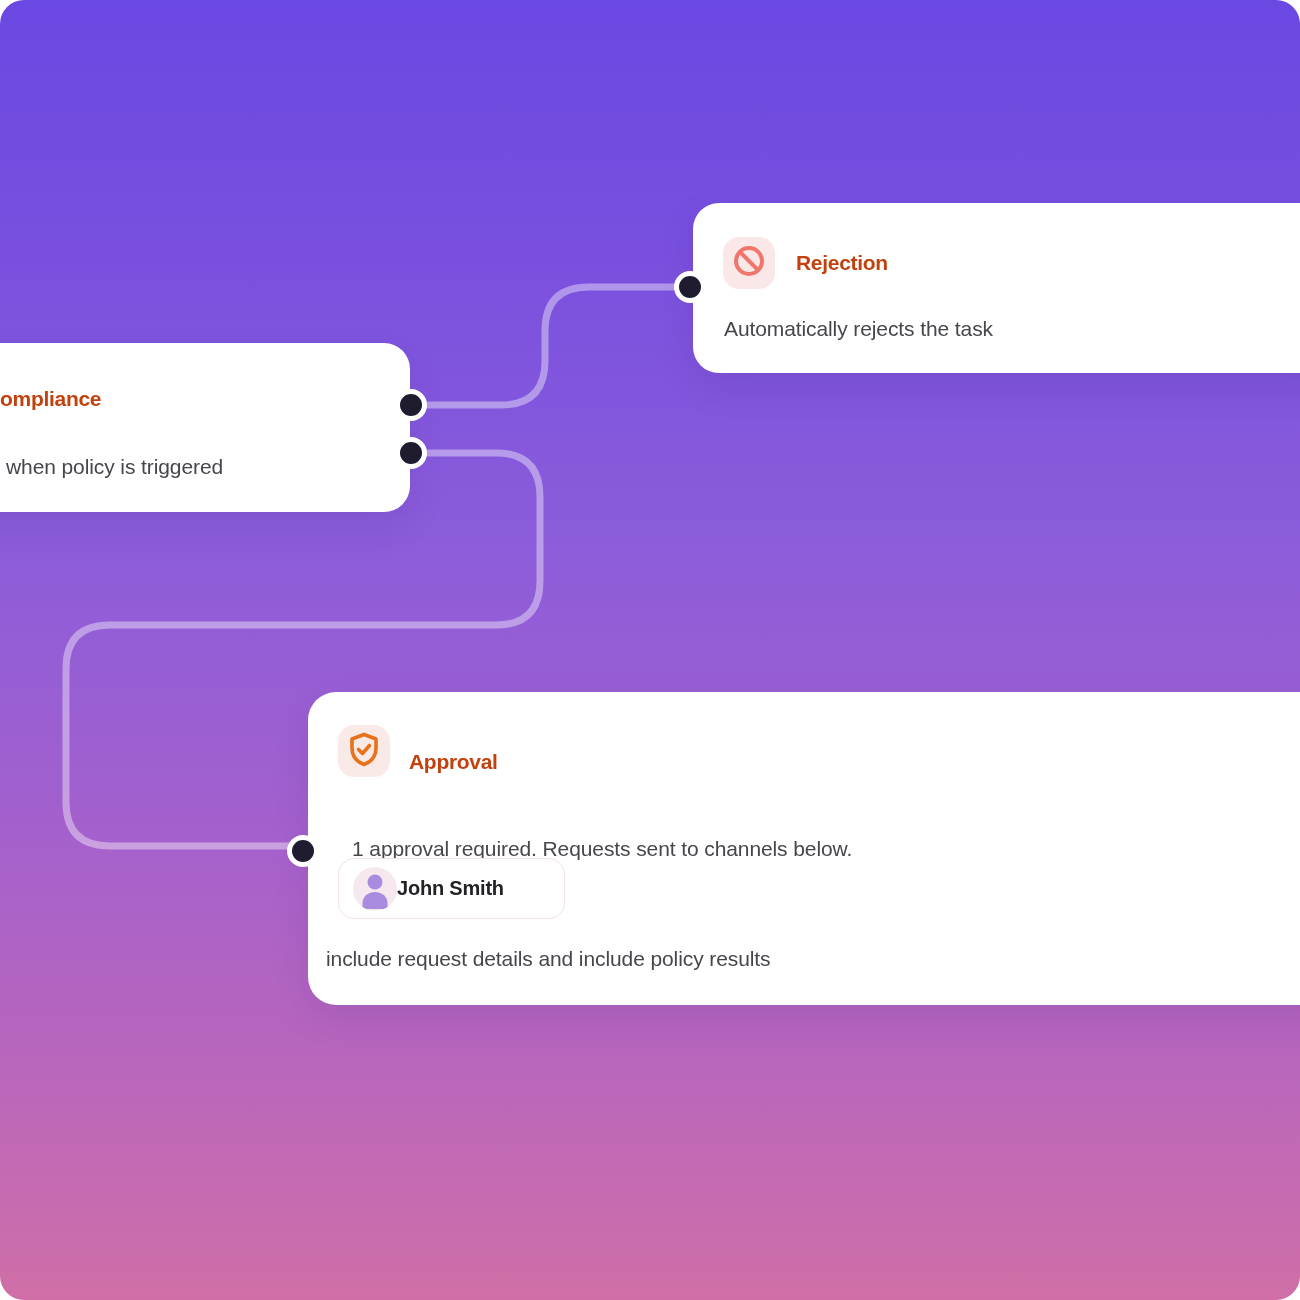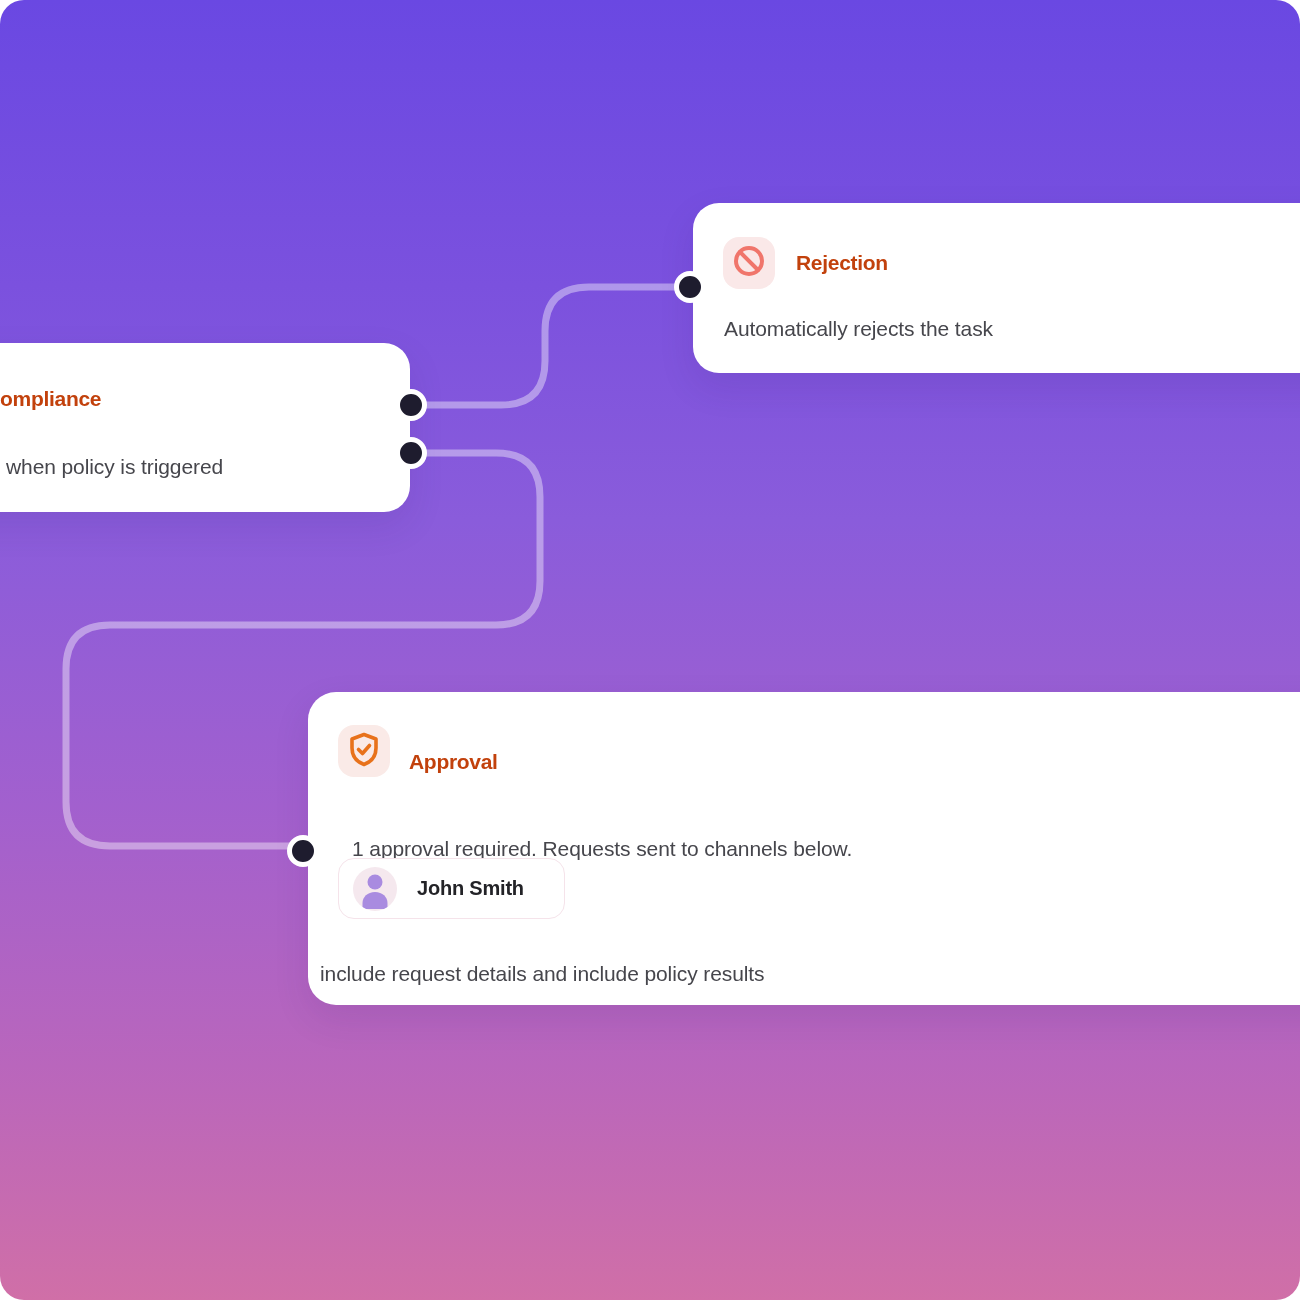--- a/index.html
+++ b/index.html
@@ -97,21 +97,20 @@
     width: 44px; height: 44px;
     margin-left: 14px;
     border-radius: 50%;
     background: #F5E8EE;
     overflow: hidden;
     display: flex;
     align-items: center;
     justify-content: center;
   }
   .approver-name {
-    margin-left: 20px;
     font-size: 20px;
     font-weight: 700;
     color: #232327;
     letter-spacing: -0.2px;
   }
 </style>
 </head>
 <body>
 
 <div class="canvas">
@@ -156,21 +155,21 @@
         <span>
           <svg width="44" height="44" viewBox="0 0 44 44">
             <circle cx="22" cy="17" r="7.5" fill="#A98BE0"></circle>
             <path d="M22 27 C14.5 27 9.5 32 9.5 38 V44 H34.5 V38 C34.5 32 29.5 27 22 27 Z" fill="#A98BE0"></path>
           </svg>
         </span>
       </div>
       <div class="approver-name">John Smith</div>
     </div>
 
-    <div class="node-desc" style="left:12px; top:267px;margin-top:15px;">include request details and include policy results</div>
+    <div class="node-desc" style="left:18px; top:267px;">include request details and include policy results</div>
   </div>
 
   <div class="dot" style="left:411px; top:405px;"></div>
   <div class="dot" style="left:411px; top:453px;"></div>
   <div class="dot" style="left:690px; top:287px;"></div>
   <div class="dot" style="left:303px; top:851px;"></div>
 
 </div>
 
 </body></html>

